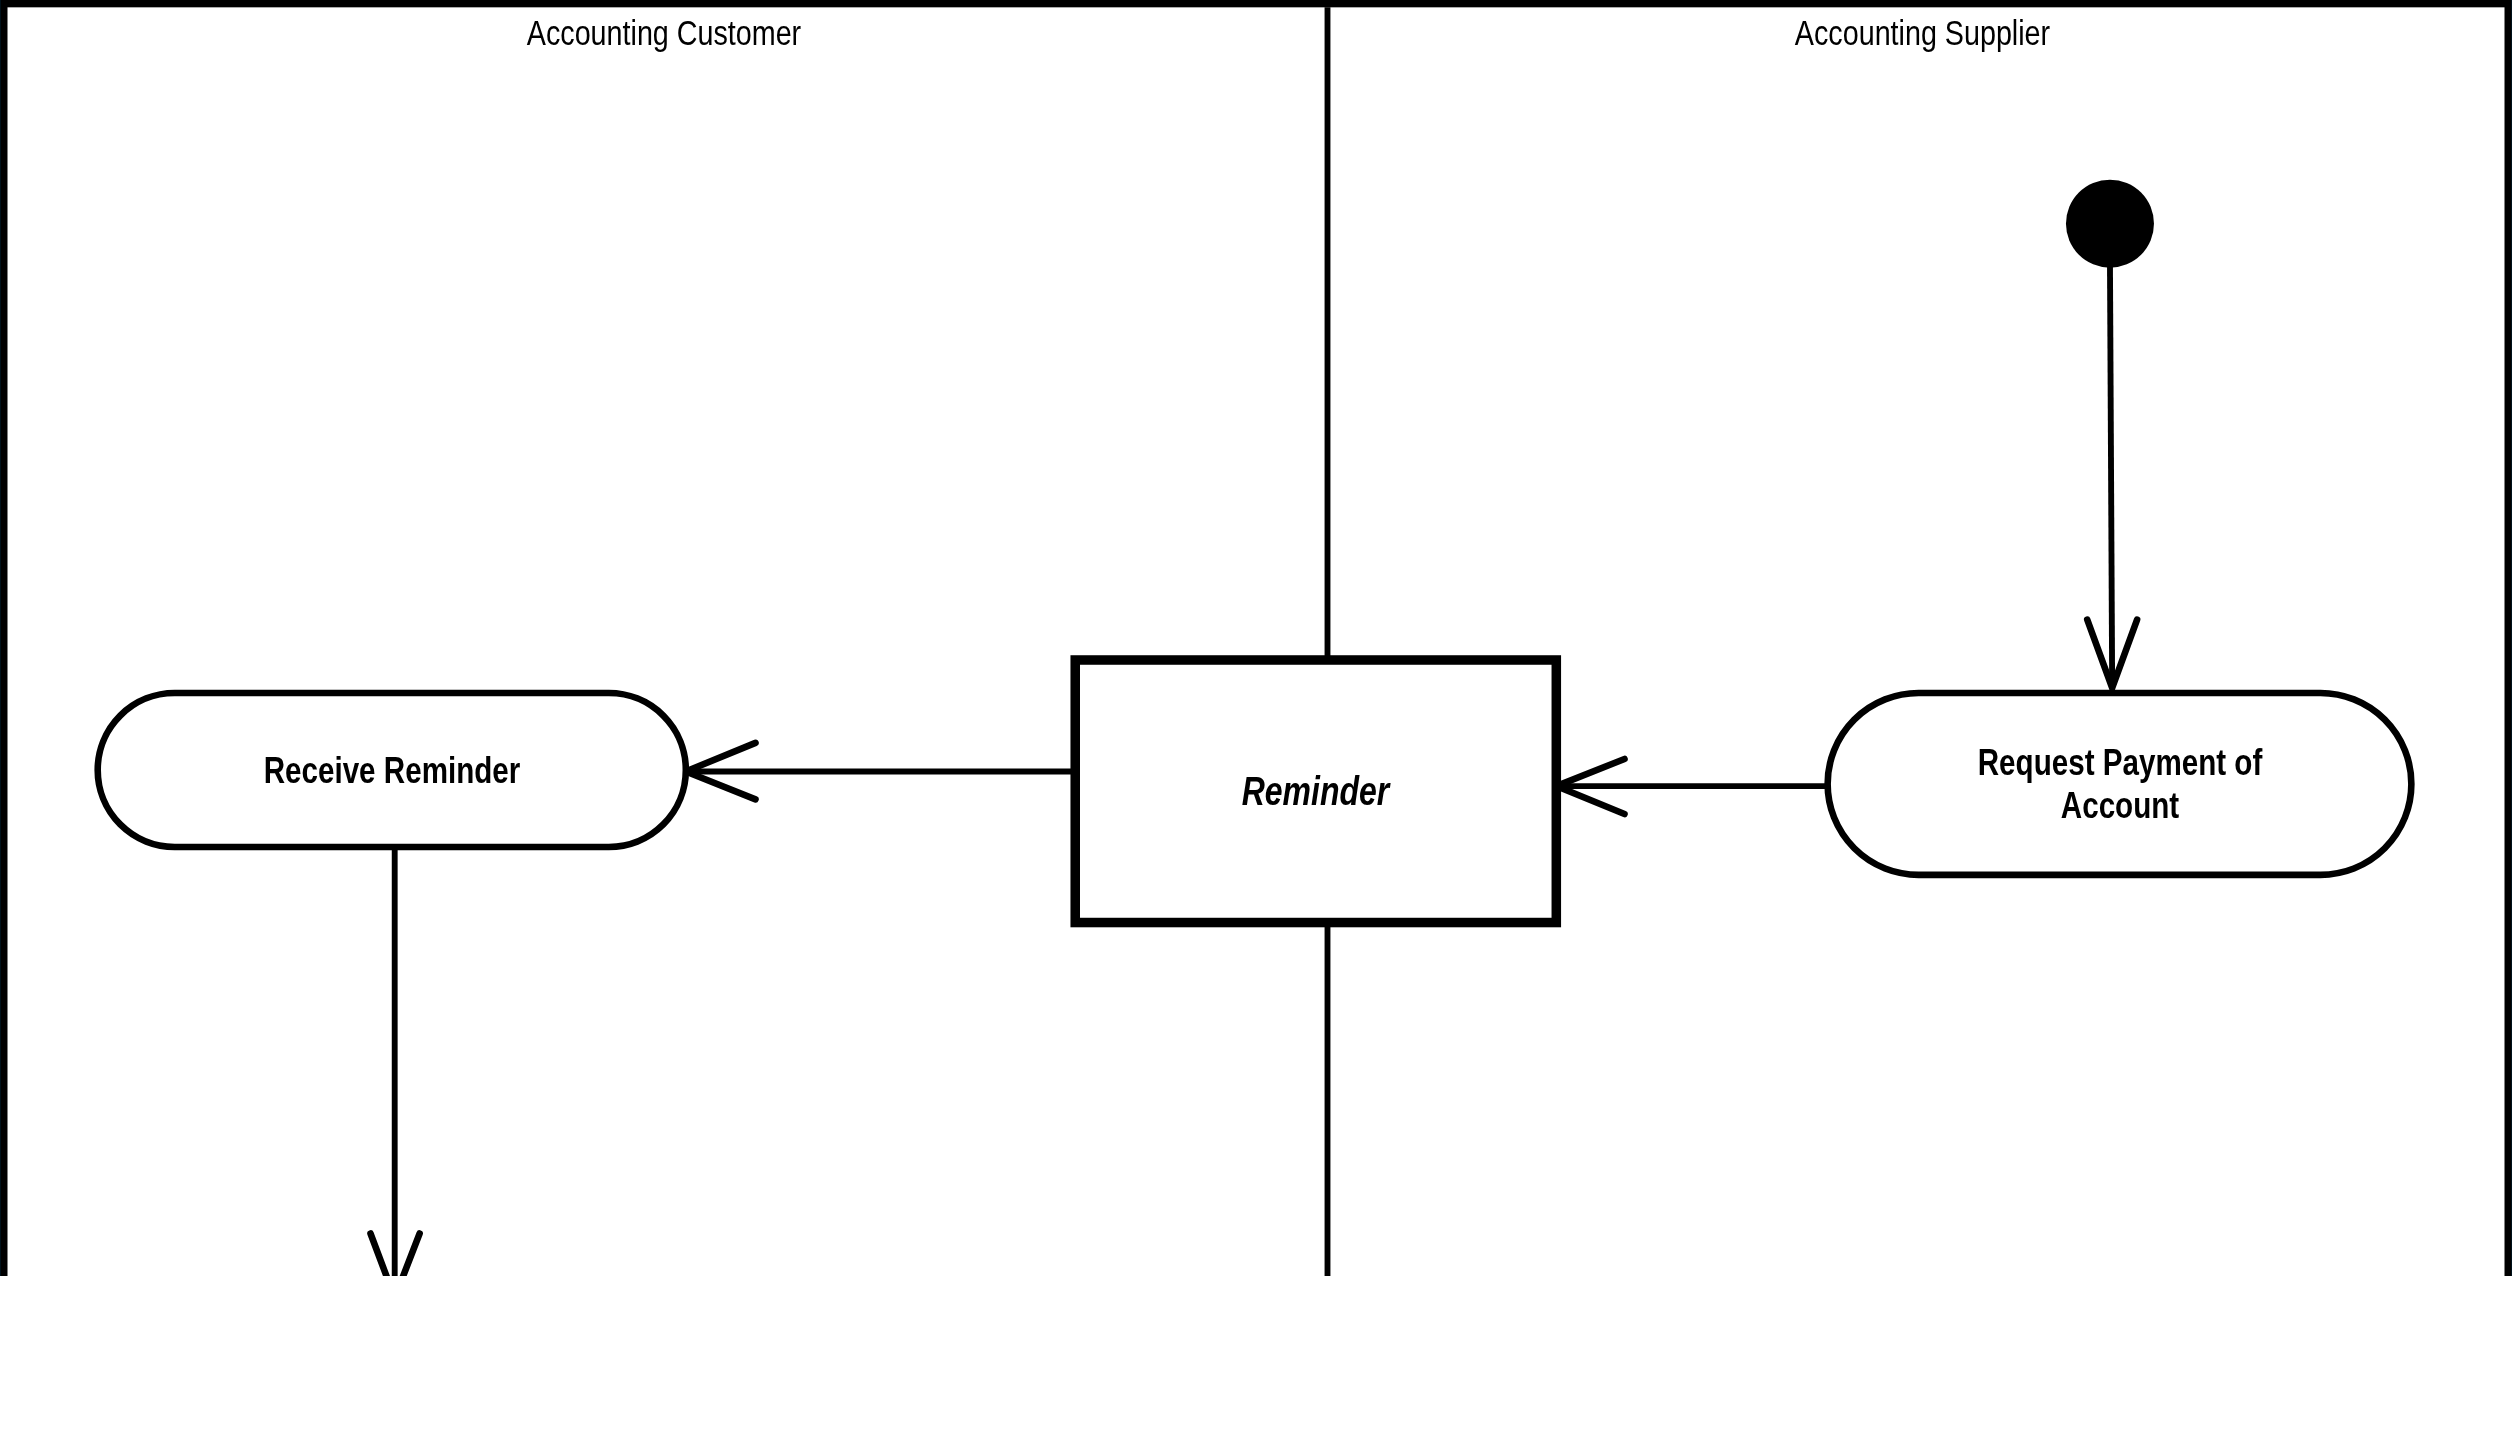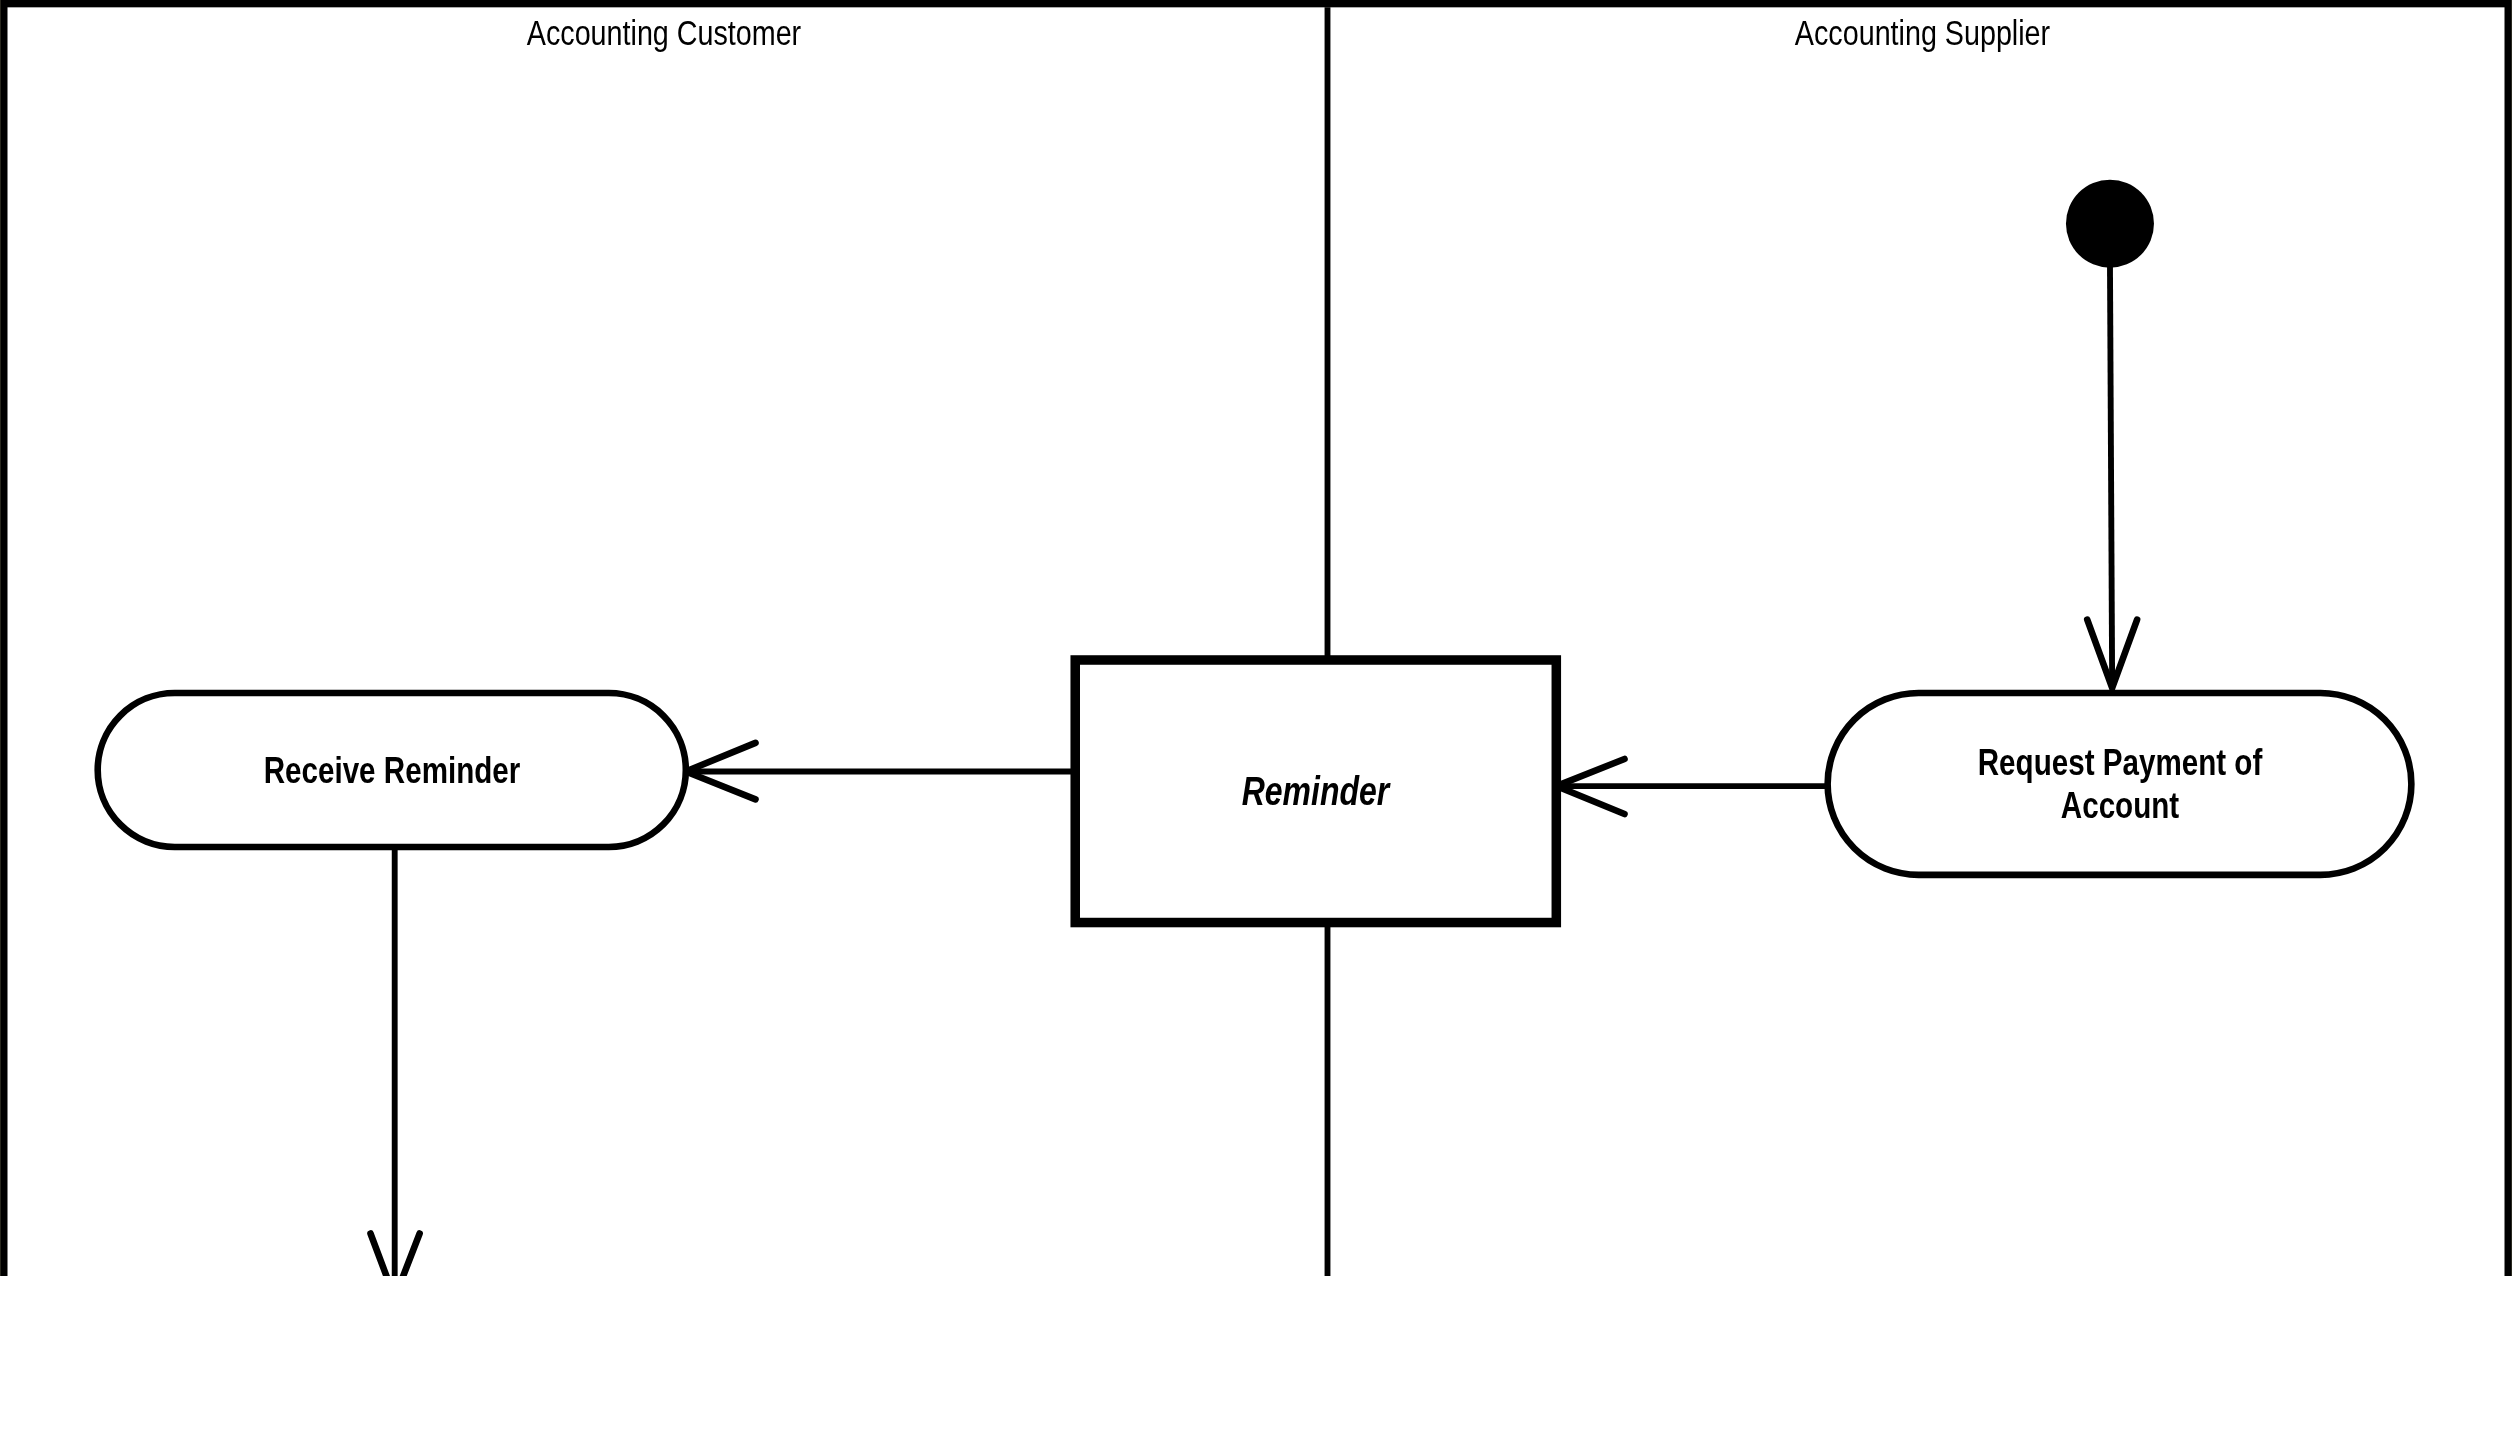--- a/index.html
+++ b/index.html
@@ -4,21 +4,21 @@
 <style>
   html, body {
     margin: 0;
     padding: 0;
     background: #ffffff;
   }
   #canvas {
     position: relative;
     width: 2512px;
     height: 1276px;
-    background: #fef9c3;
+    background: #0369a1;
     font-family: "Liberation Sans", "DejaVu Sans", sans-serif;
     overflow: hidden;
   }
   #diagram-svg {
     position: absolute;
     left: 0;
     top: 0;
     width: 2512px;
     height: 1452px;
   }

